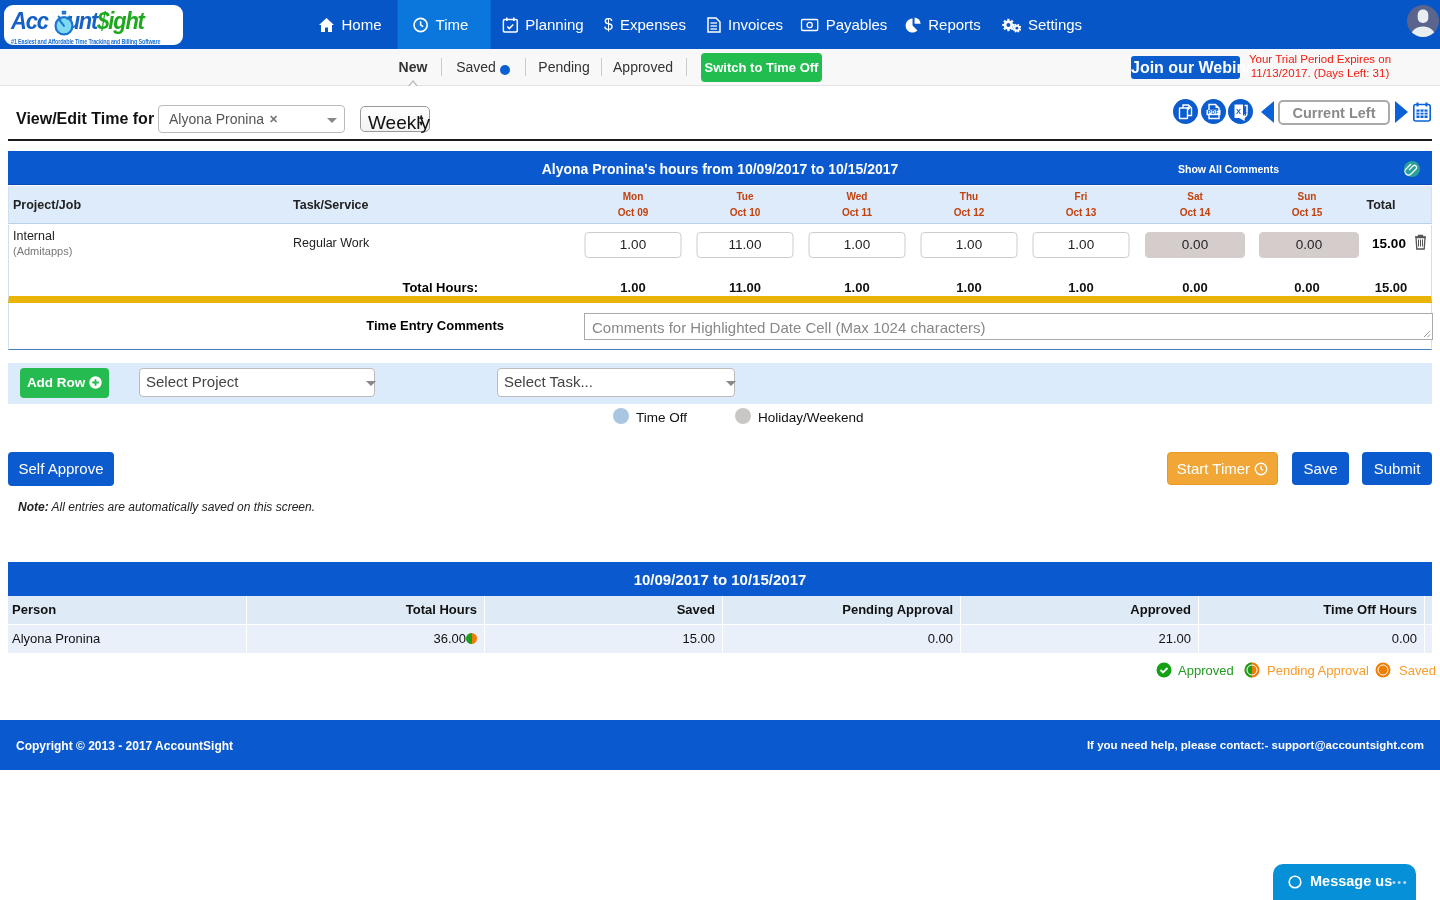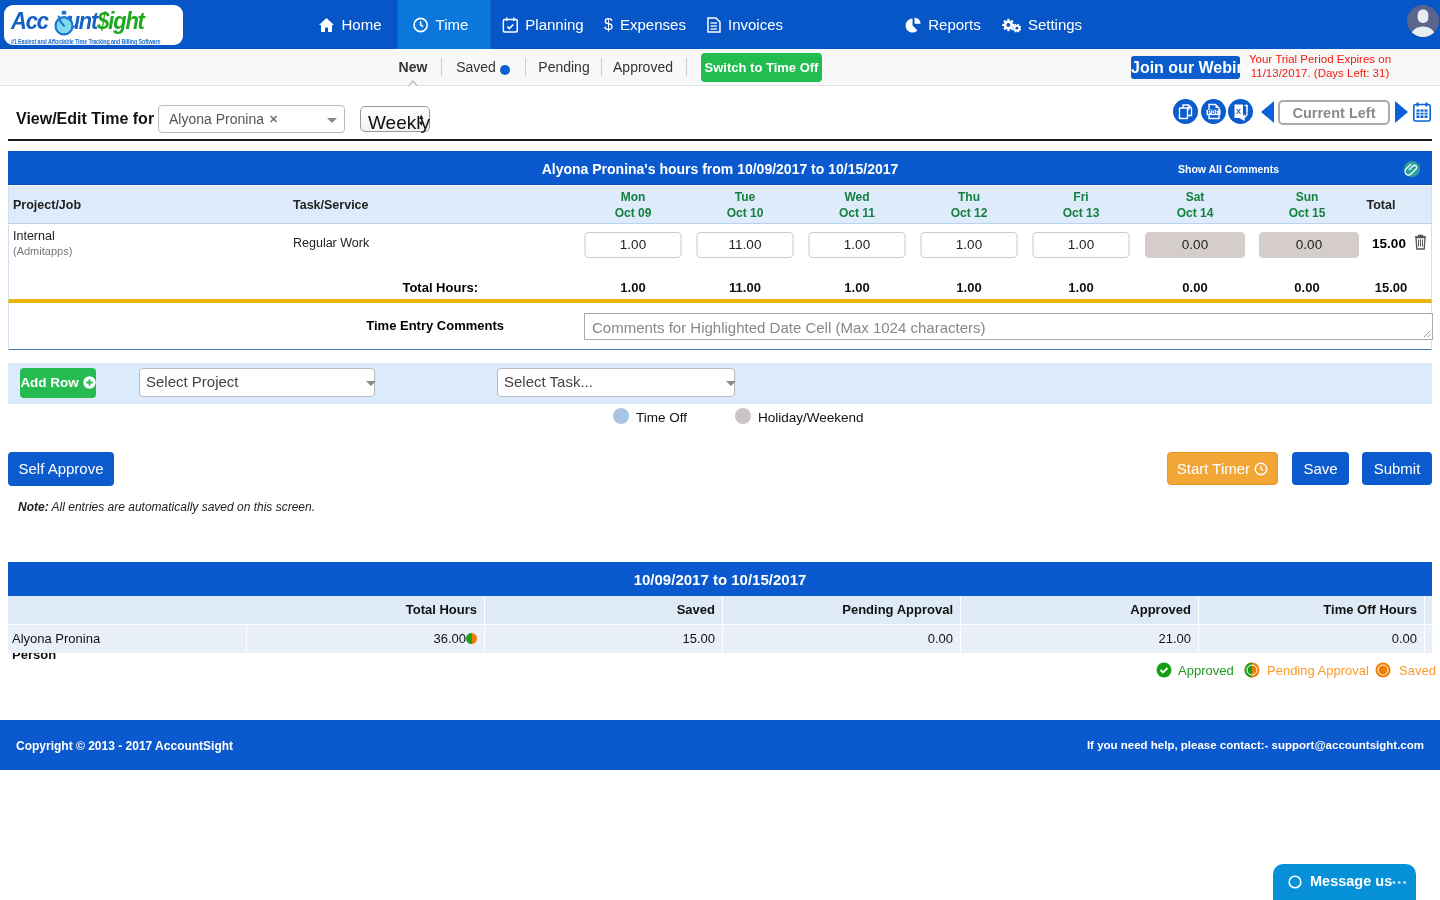--- a/index.html
+++ b/index.html
@@ -46,32 +46,32 @@
   .cur-week { position:absolute; left:1278px; top:100px; width:112px; height:25px; border:2px solid #aaa; border-radius:5px; background:#fff; color:#8a8a8a; font-weight:bold; font-size:14.5px; text-align:center; line-height:22px; }
   .hr-black { position:absolute; left:8px; top:139px; width:1424px; height:2px; background:#1a1a1a; }
 
   
   .t1-head { position:absolute; left:8px; top:151px; width:1424px; height:34px; background:#0b59ce; border-bottom:1px solid #0a4ab4; color:#fff; }
   .t1-title { position:absolute; left:0; width:100%; text-align:center; top:10px; font-size:14px; font-weight:bold; }
   .t1-sac { position:absolute; left:1170px; top:12px; font-size:10.5px; font-weight:bold; }
   .t1-clip { position:absolute; left:1396px; top:10px; width:16px; height:16px; border-radius:50%; background:#2aa198; }
   .t1-cols { position:absolute; left:8px; top:186px; width:1424px; height:38px; background:#ddebfb; border-bottom:1px solid #b9d3ec; border-left:1px solid #cfe0f0; border-right:1px solid #cfe0f0; }
   .th { position:absolute; font-size:12.5px; font-weight:bold; color:#222; }
-  .daycol { position:absolute; top:3px; width:100px; text-align:center; transform:translateX(-50%); font-size:12px; font-weight:bold; color:#15803d; line-height:16px; }
+  .daycol { position:absolute; top:3px; width:100px; text-align:center; transform:translateX(-50%); font-size:10px; font-weight:bold; color:#c2410c; line-height:16px; }
   .t1-data { position:absolute; left:8px; top:225px; width:1424px; height:37px; background:#fff; border-left:1px solid #cfe0f0; border-right:1px solid #cfe0f0; }
   .inp { position:absolute; top:7px; width:97px; height:26px; border:1px solid #ccc; border-radius:4px; background:#fff; text-align:center; line-height:24px; font-size:13.5px; color:#222; transform:translateX(-50%); }
   .inp.dis { background:#d5cdcc; border:1px solid #d5cdcc; width:100px; }
-  .t1-tot { position:absolute; left:8px; top:262px; width:1424px; height:41px; background:#fff; border-bottom:4px solid #eab308; border-left:1px solid #cfe0f0; border-right:1px solid #cfe0f0; }
+  .t1-tot { position:absolute; left:8px; top:262px; width:1424px; height:41px; background:#fff; border-bottom:7px solid #eab308; border-left:1px solid #cfe0f0; border-right:1px solid #cfe0f0; }
   .tot-val { position:absolute; top:18px; transform:translateX(-50%); font-size:13px; font-weight:bold; color:#111; }
   .t1-comm { position:absolute; left:8px; top:303px; width:1424px; height:47px; background:#fff; border-bottom:1px solid #4a7cc0; border-left:1px solid #cfe0f0; border-right:1px solid #cfe0f0; }
   .ta { position:absolute; left:575px; top:10px; width:849px; height:27px; border:1px solid #aaa; background:#fff; font-size:15px; color:#888; padding:5px 7px; }
 
   
   .addrow { position:absolute; left:8px; top:363px; width:1424px; height:41px; background:#dcebfb; }
-  .btn-addrow { position:absolute; left:12px; top:5px; width:76px; height:30px; background:#25bb51; border-radius:4px; color:#fff; font-size:13.5px; font-weight:bold; line-height:30px; text-align:center; }
+  .btn-addrow { position:absolute; left:12px; top:5px; width:89px; height:30px; background:#25bb51; border-radius:4px; color:#fff; font-size:13.5px; font-weight:bold; line-height:30px; text-align:center; }
   .selbox { position:absolute; top:5px; height:29px; background:#fff; border:1px solid #bbb; border-radius:4px; font-size:14.5px; color:#444; }
   .selbox .txt { position:absolute; left:6px; top:4px; font-size:15px; }
 
   .legend1 { position:absolute; top:408px; height:16px; }
   .lg-circle { position:absolute; width:16px; height:16px; border-radius:50%; }
   .lg-txt { position:absolute; top:2px; font-size:13.5px; color:#111; white-space:nowrap; }
 
   
   .btn { position:absolute; border-radius:4px; color:#fff; font-size:15px; text-align:center; }
   .b-selfapprove { left:8px; top:452px; width:106px; height:34px; background:#0c5bce; line-height:34px; }
@@ -131,20 +131,26 @@
   <div class="navitem" style="left:645px;">
     <span style="font-size:16px;margin-right:7px;">$</span>Expenses
   </div>
   <div class="navitem" style="left:745px;">
     <svg width="14" height="16" viewBox="0 0 14 16">
         <path d="M1 1h8l4 4v10H1z" fill="none" stroke="#fff" stroke-width="1.5"></path>
         <line x1="3.5" y1="6" x2="10" y2="6" stroke="#fff" stroke-width="1.3"></line>
         <line x1="3.5" y1="9" x2="10" y2="9" stroke="#fff" stroke-width="1.3"></line>
         <line x1="3.5" y1="12" x2="10" y2="12" stroke="#fff" stroke-width="1.3"></line>
       </svg>Invoices
+  </div>
+  <div class="navitem" style="left:844px;">
+    <svg width="18" height="14" viewBox="0 0 18 14">
+        <rect x="0.8" y="1.5" width="16.4" height="11" rx="1.5" fill="none" stroke="#fff" stroke-width="1.5"></rect>
+        <circle cx="9" cy="7" r="2.6" fill="none" stroke="#fff" stroke-width="1.3"></circle>
+      </svg>Payables
   </div>
   <div class="navitem" style="left:943px;">
     <svg width="16" height="16" viewBox="0 0 16 16">
         <path d="M7.3 8.6V1.6a7 7 0 1 0 4.95 11.95z" fill="#fff"></path>
         <path d="M9.3 0.6a7 7 0 0 1 6.1 6.1H9.3z" fill="#fff"></path>
       </svg>Reports
   </div>
   <div class="navitem" style="left:1042px;">
     <svg width="19" height="16" viewBox="0 0 19 16">
       <g fill="#fff">
@@ -341,21 +347,21 @@
       <path d="M7 3.8V7l2.2 1.4" stroke="#fff" stroke-width="1.3" fill="none"></path>
     </svg></div>
 <div class="btn b-save">Save</div>
 <div class="btn b-submit">Submit</div>
 <div class="note"><b>Note:</b> All entries are automatically saved on this screen.</div>
 
 <div class="t2-head">
     <div class="t2-title">10/09/2017 to 10/15/2017</div>
   </div>
 <div class="t2-cols">
-  <div class="t2c t2-th" style="left:0; width:239px; padding-left:4px;margin-top:45px;">Person</div>
+  <div class="t2c t2-th" style="left:0; width:239px; padding-left:4px;">Person</div>
   <div class="t2c t2-th" style="left:239px; width:238px; text-align:right; padding-right:7px;">Total Hours</div>
   <div class="t2c t2-th" style="left:477px; width:238px; text-align:right; padding-right:7px;">Saved</div>
   <div class="t2c t2-th" style="left:715px; width:238px; text-align:right; padding-right:7px;">Pending Approval</div>
   <div class="t2c t2-th" style="left:953px; width:238px; text-align:right; padding-right:7px;">Approved</div>
   <div class="t2c t2-th" style="left:1191px; width:226px; text-align:right; padding-right:7px;">Time Off Hours</div>
 </div>
 <div class="t2-data">
   <div class="t2c t2-td" style="left:0; width:239px; padding-left:4px;">Alyona Pronina</div>
   <div class="t2c t2-td" style="left:239px; width:238px; text-align:right; padding-right:7px;">36.00<span style="display:inline-block;width:11px;height:11px;border-radius:50%;background:linear-gradient(90deg,#1e9e1e 50%,#f07c00 50%);vertical-align:-1px;"></span></div>
   <div class="t2c t2-td" style="left:477px; width:238px; text-align:right; padding-right:7px;">15.00</div>

